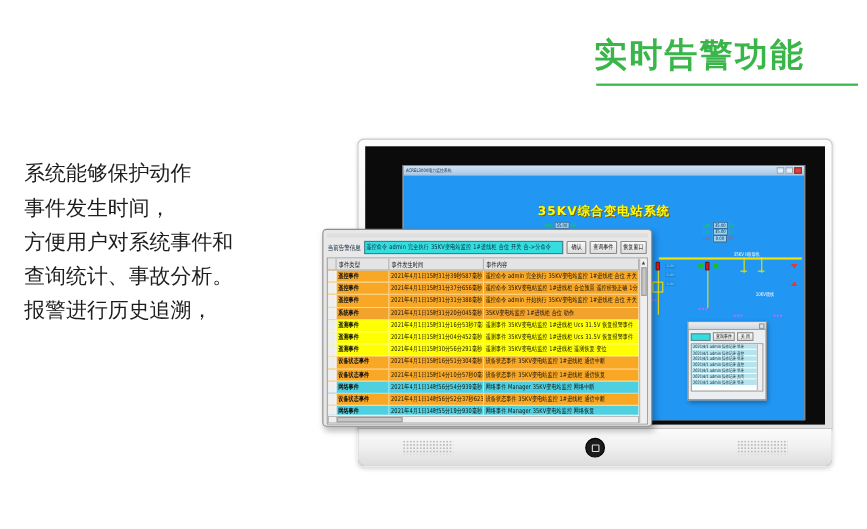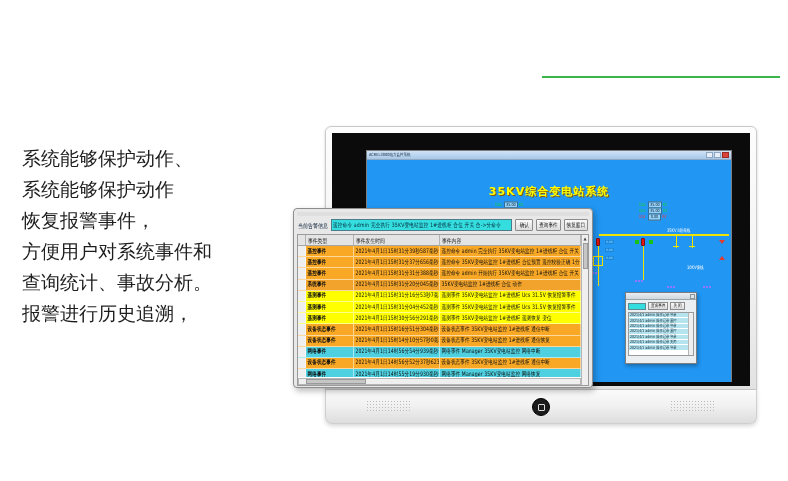--- a/index.html
+++ b/index.html
@@ -271,26 +271,26 @@
   .mini-list-body { flex:1; }
   .mrow { height: 5.4px; display:flex; align-items:center; background:#b6e4ee; border-bottom:1px solid #fff; }
   .mrow span { font-size:3.2px; color:#0a2233; transform: scale(1,1.3); transform-origin:left center; padding-left:1px; white-space:nowrap; }
   .mini-scroll { width:5px; background:#efefef; border-left:1px solid #b5b5b5; }
 </style>
 </head>
 <body>
 
 <div id="stage">
 
+  <div class="headline">实时告警功能</div>
   <div class="headline-rule"></div>
 
   <div class="bodycopy">
-    <div>系统能够保护动作、</div>
     <div>系统能够保护动作</div>
-    <div>恢复报警事件，</div>
+    <div>事件发生时间，</div>
     <div>方便用户对系统事件和</div>
     <div>查询统计、事故分析。</div>
     <div>报警进行历史追溯，</div>
   </div>
 
   <div class="monitor">
     <div class="monitor-bezel"></div>
 
     <div class="monitor-screen">
 

